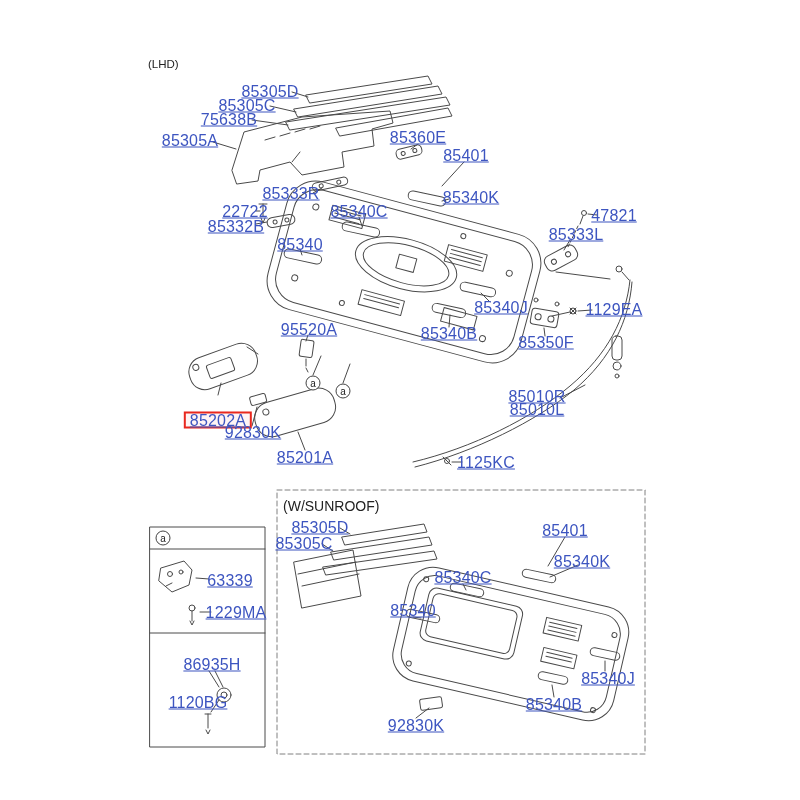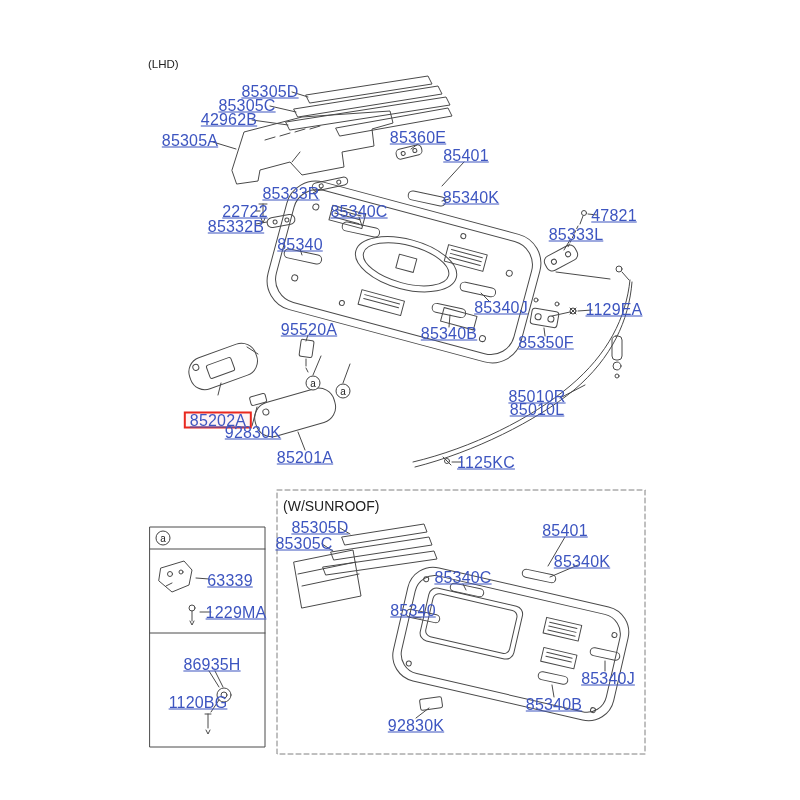--- a/index.html
+++ b/index.html
@@ -221,21 +221,21 @@
       <path d="M605,671 L605,661"></path>
       <path d="M554,697 L552,685"></path>
       <path d="M416,718 L429,708"></path>
     </g>
   </svg>
 
   <div class="hdr" style="left:148px;top:46px;font-size:11.5px">(LHD)</div>
 
   <div class="lbl" style="left:270px;top:91px">85305D</div>
   <div class="lbl" style="left:247px;top:105px">85305C</div>
-  <div class="lbl" style="left:229px;top:119px">42962B</div>
+  <div class="lbl" style="left:229px;top:119px">75638B</div>
   <div class="lbl" style="left:190px;top:140px">85305A</div>
   <div class="lbl" style="left:418px;top:137px">85360E</div>
   <div class="lbl" style="left:466px;top:155px">85401</div>
   <div class="lbl" style="left:291px;top:193px">85333R</div>
   <div class="lbl" style="left:471px;top:197px">85340K</div>
   <div class="lbl" style="left:245px;top:211px">22722</div>
   <div class="lbl" style="left:359px;top:211px">85340C</div>
   <div class="lbl" style="left:236px;top:226px">85332B</div>
   <div class="lbl" style="left:614px;top:215px">47821</div>
   <div class="lbl" style="left:576px;top:234px">85333L</div>

